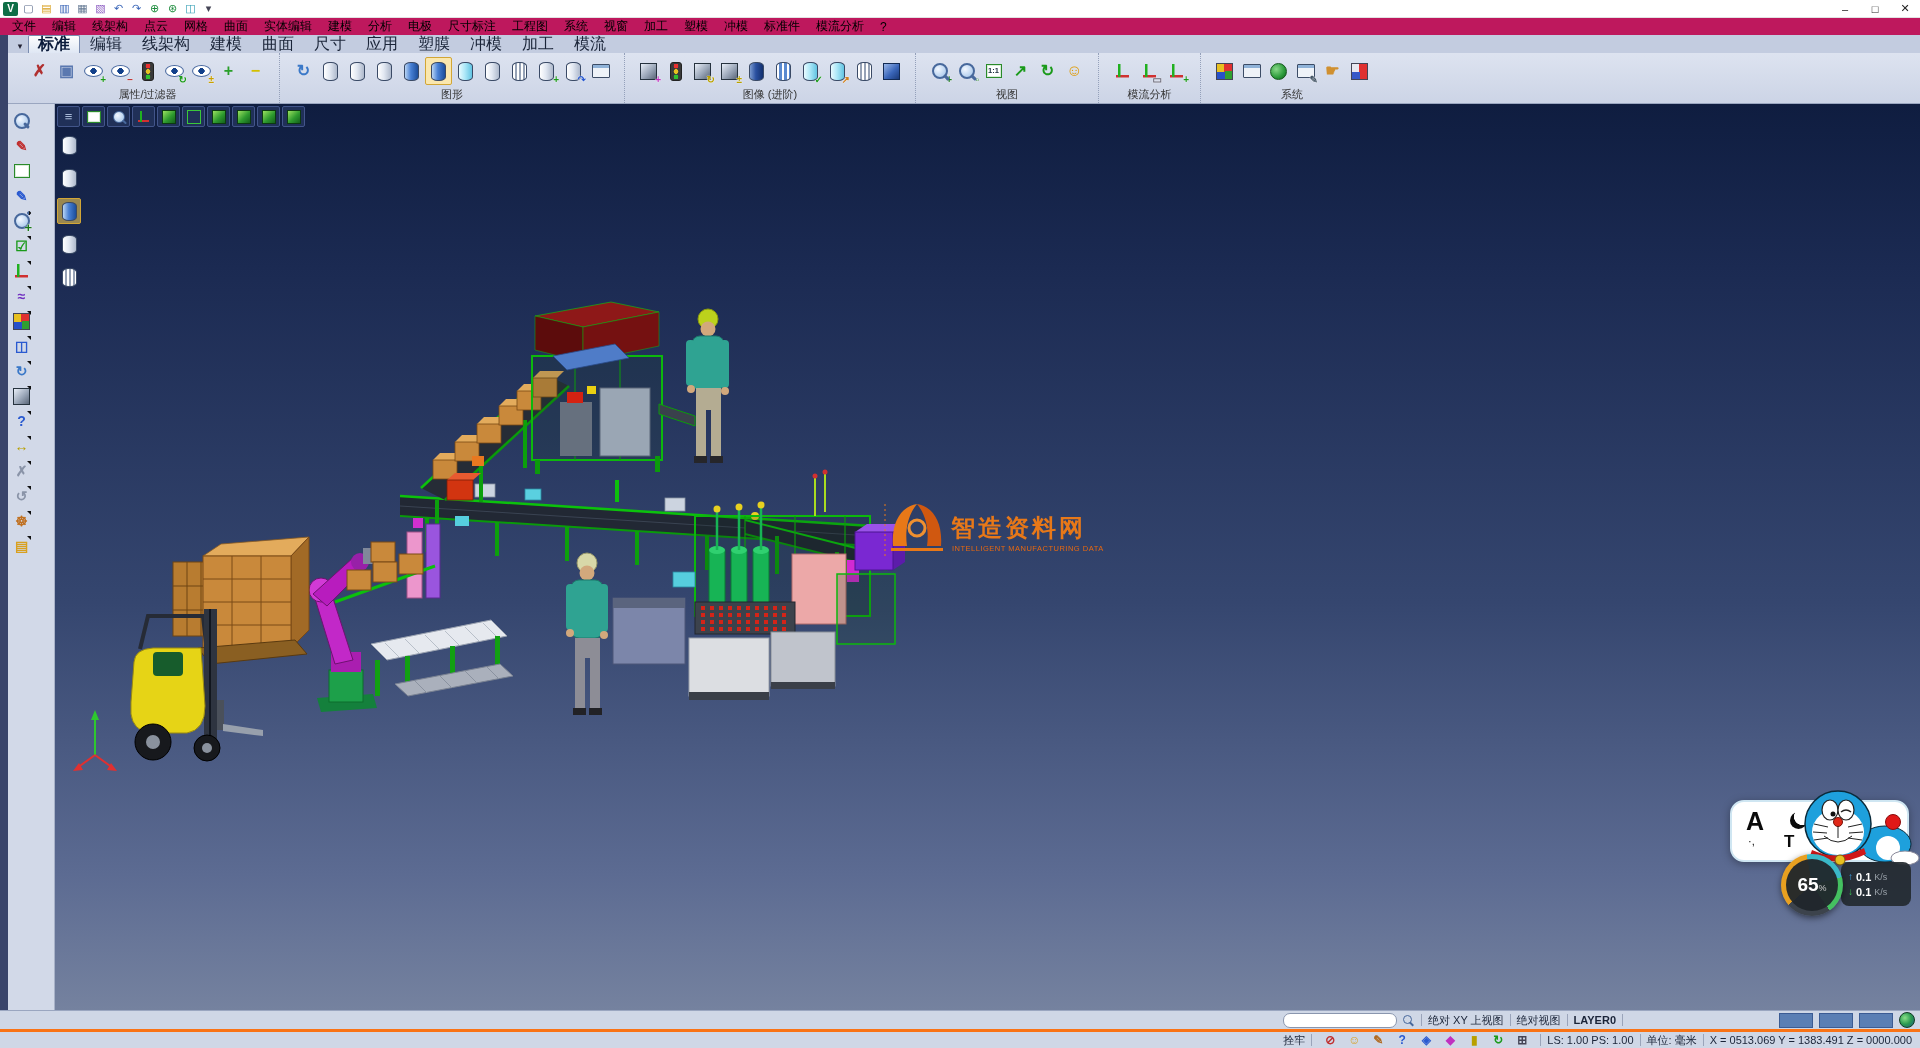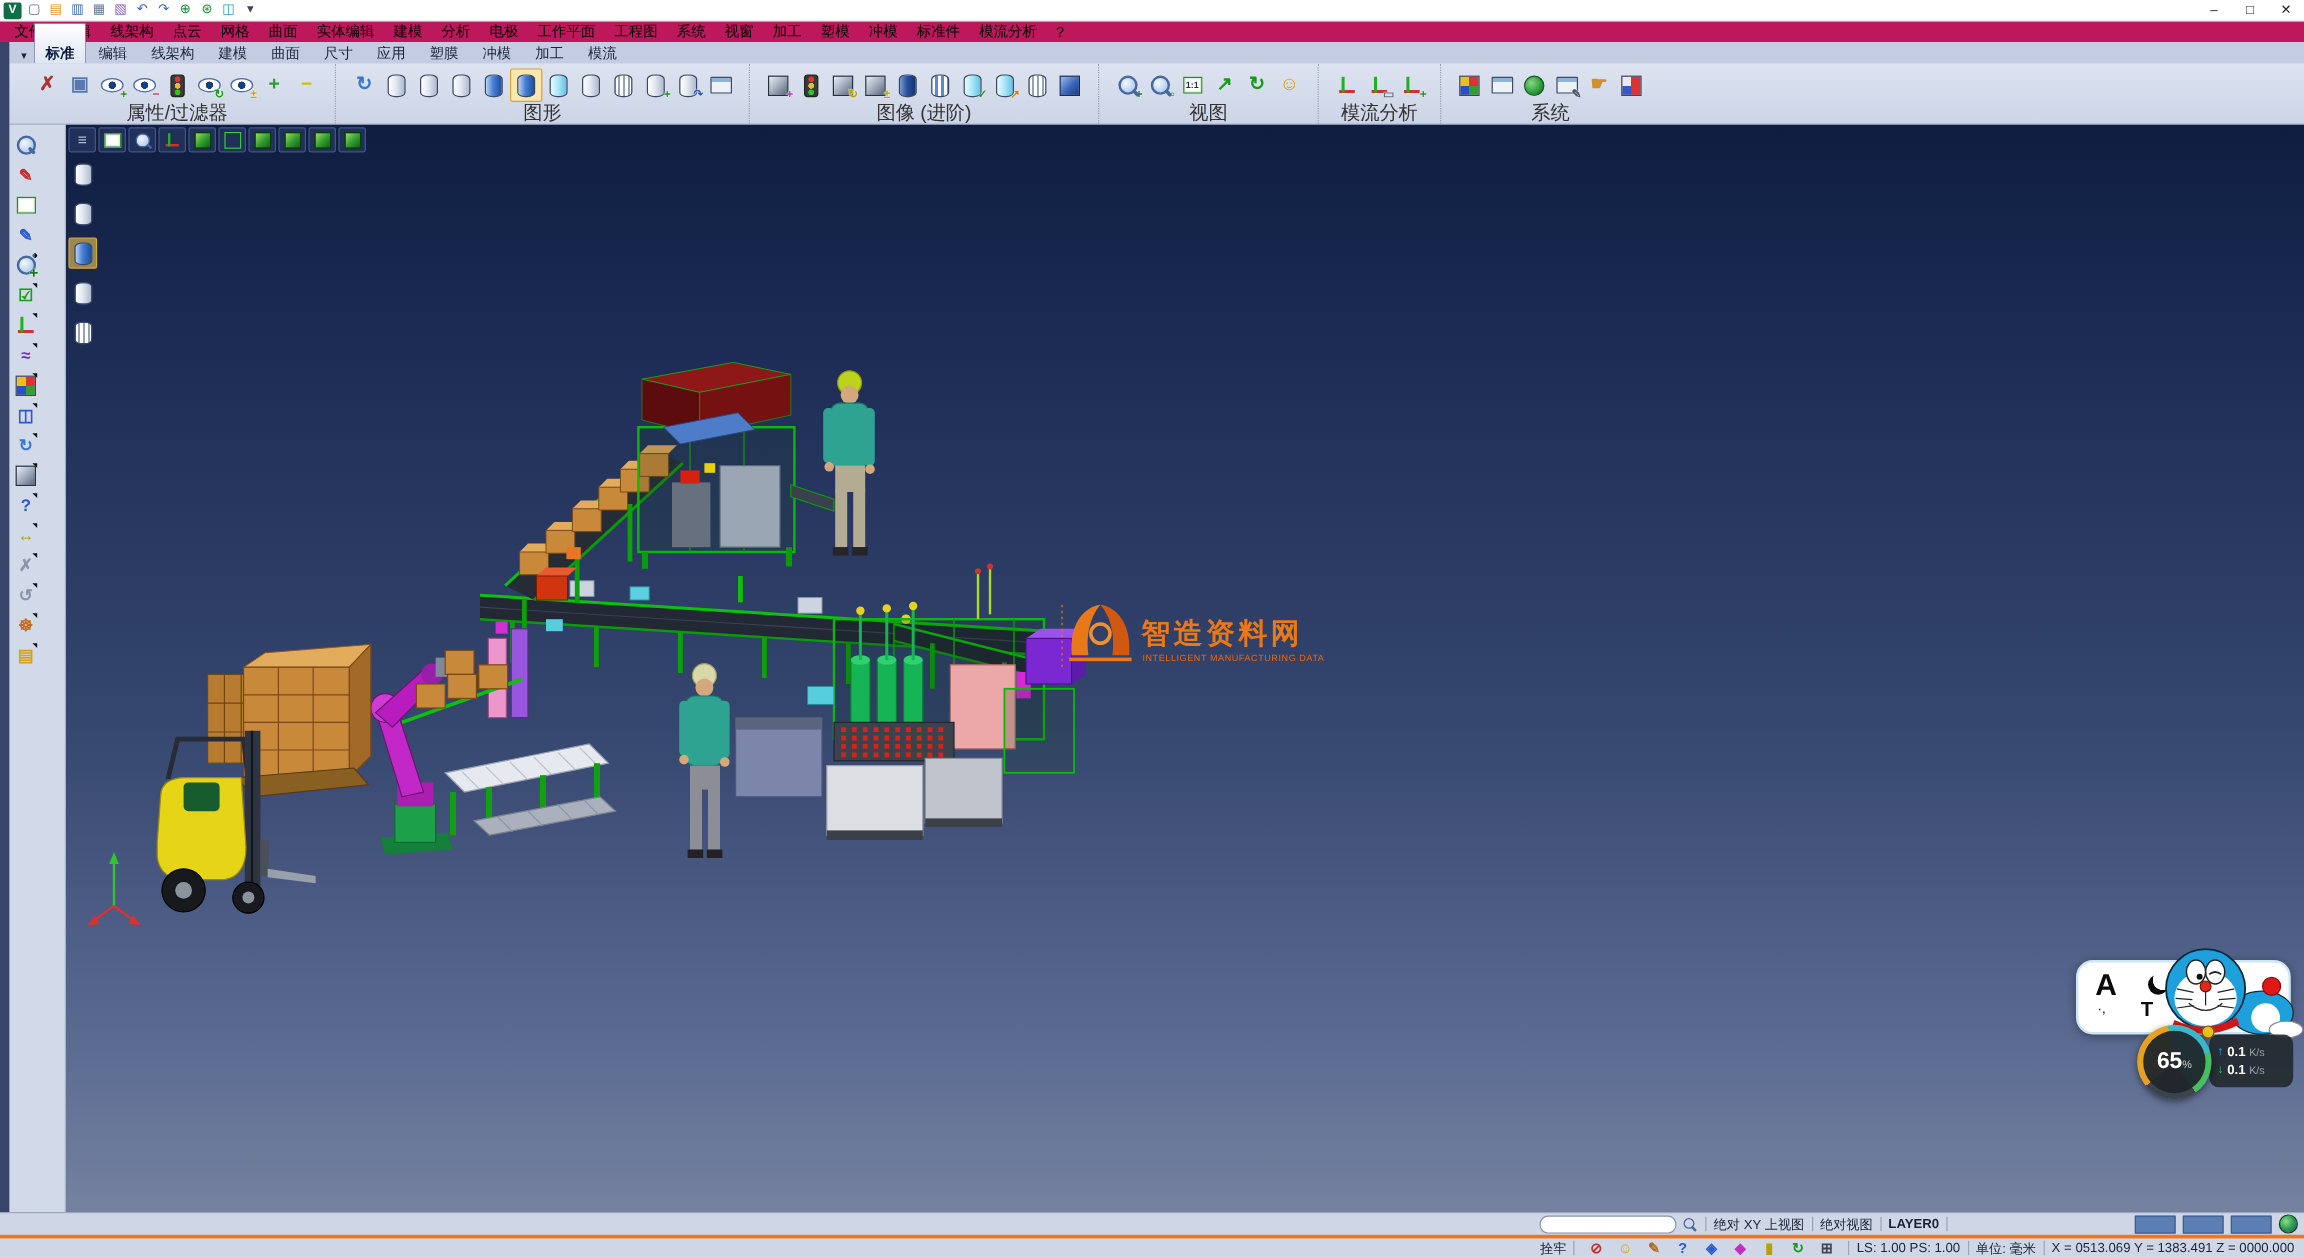--- a/index.html
+++ b/index.html
@@ -21,33 +21,33 @@
   .menubar{position:absolute;top:18px;left:0;width:1920px;height:17px;background:#be185d;
            display:flex;align-items:center;padding-left:4px;box-sizing:border-box;}
   .menu-item{font-size:12px;color:#000;padding:0 8px;white-space:nowrap;}
 
   
   .leftstrip{position:absolute;left:0;top:35px;width:8px;height:975px;background:#39446a;}
   .tabbar{position:absolute;top:35px;left:8px;width:1912px;height:18px;background:#c3cce0;
           display:flex;align-items:flex-end;padding-left:4px;box-sizing:border-box;}
   .tab-menu{width:16px;height:15px;font-size:9px;display:flex;align-items:center;justify-content:center;color:#223;}
   .tabs{display:flex;align-items:flex-end;}
-  .tab{font-size:12px;color:#1a2438;padding:17px 9px 2px;height:14px;line-height:14px;
+  .tab{font-size:16px;color:#1a2438;padding:1px 9px 2px;height:14px;line-height:14px;
        border:1px solid transparent;border-bottom:none;white-space:nowrap;text-align:right;}
   .tab.active{background:linear-gradient(#fefefe,#dfe7f4);border-color:#7a8cb0;
               border-radius:2px 2px 0 0;font-weight:bold;color:#0a1a3a;}
 
   
   .toolbar{position:absolute;top:53px;left:8px;width:1912px;height:51px;
            background:linear-gradient(#dde3f0,#ccd4e6);display:flex;align-items:stretch;
            border-bottom:1px solid #9aa6c0;box-sizing:border-box;padding-left:8px;}
   .tgroup{display:flex;flex-direction:column;padding:2px 10px 0;}
   .tgroup + .tgroup{border-left:1px dotted #94a0ba;}
   .ticons{display:flex;align-items:center;height:32px;}
-  .tlabel{text-align:center;font-size:16px;color:#333;height:15px;line-height:15px;white-space:nowrap;}
+  .tlabel{text-align:center;font-size:11px;color:#333;height:15px;line-height:15px;white-space:nowrap;}
 
   .ticon{position:relative;width:25px;height:26px;display:inline-flex;align-items:center;justify-content:center;
          flex:none;border:1px solid transparent;border-radius:2px;}
   .ticon .glyph{position:absolute;right:0;bottom:-1px;font-size:10px;line-height:10px;font-weight:bold;
                 color:var(--c,#234);text-shadow:0 0 1px #fff,0 0 1px #fff;}
   .ticon.selected{background:#fae7ae;border-color:#d2a636;}
   .s-char .glyph{position:static;font-size:16px;line-height:1;text-shadow:none;}
   .s-eye::before{content:"";width:17px;height:10px;border-radius:50%;border:1px solid #4a6aa0;
      background:radial-gradient(circle at 50% 50%,#12408a 0 3px,#fff 3.2px 70%,#cdd8ea);}
   .s-cyl::before{content:"";width:13px;height:17px;border:1px solid #3a4a66;border-radius:6.5px/4px;
@@ -224,21 +224,21 @@
 <span class="menu-item">文件</span>
     <span class="menu-item">编辑</span>
     <span class="menu-item">线架构</span>
     <span class="menu-item">点云</span>
     <span class="menu-item">网格</span>
     <span class="menu-item">曲面</span>
     <span class="menu-item">实体编辑</span>
     <span class="menu-item">建模</span>
     <span class="menu-item">分析</span>
     <span class="menu-item">电极</span>
-    <span class="menu-item">工作平面</span>
+    <span class="menu-item">尺寸标注</span>
     <span class="menu-item">工程图</span>
     <span class="menu-item">系统</span>
     <span class="menu-item">视窗</span>
     <span class="menu-item">加工</span>
     <span class="menu-item">塑模</span>
     <span class="menu-item">冲模</span>
     <span class="menu-item">标准件</span>
     <span class="menu-item">模流分析</span>
     <span class="menu-item">?</span>
   </div>

